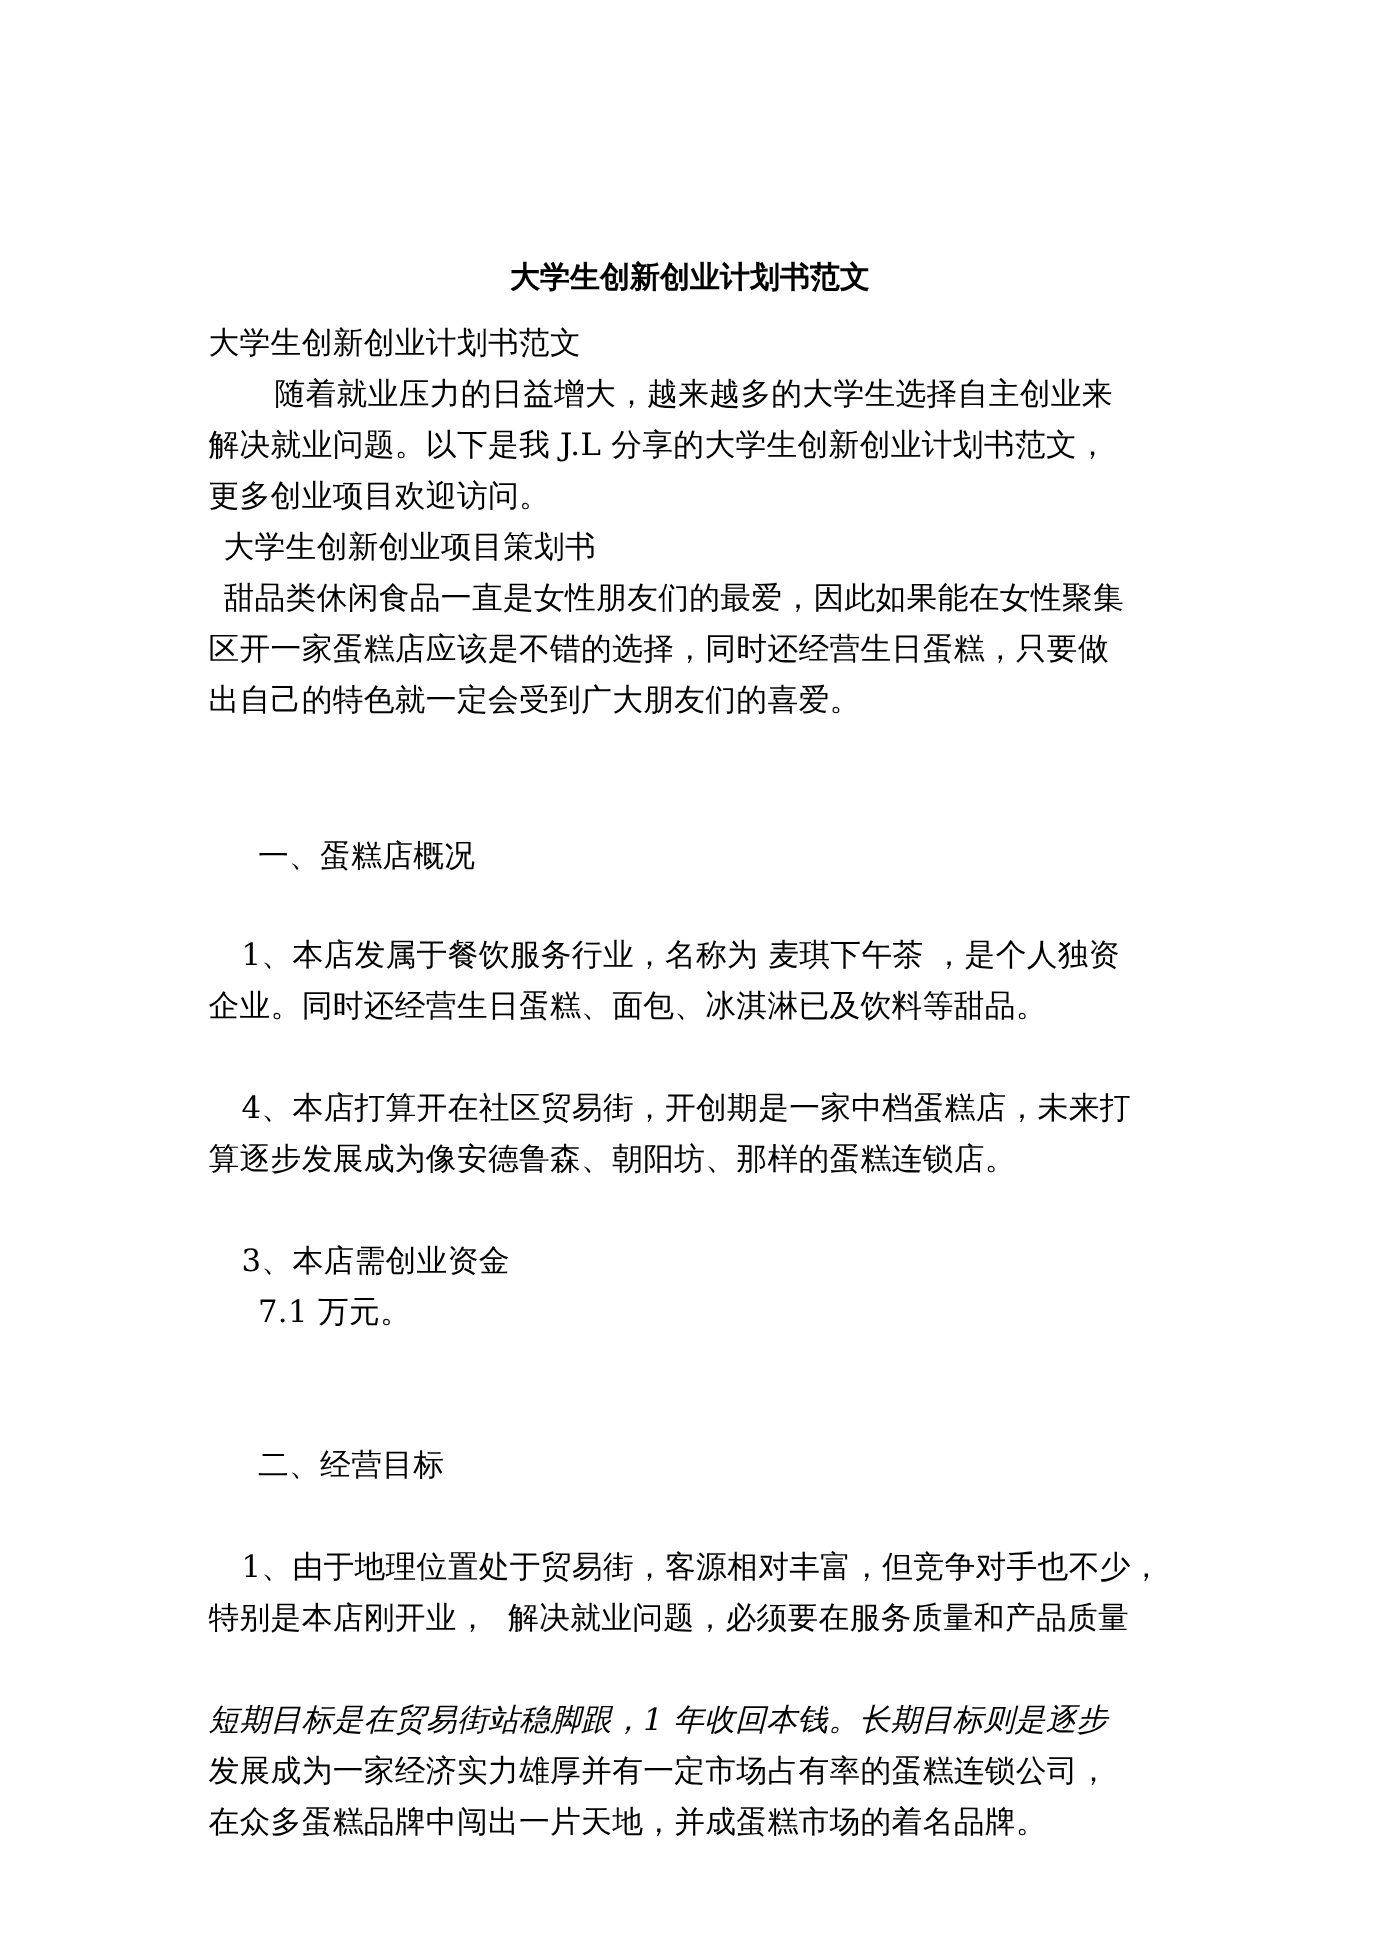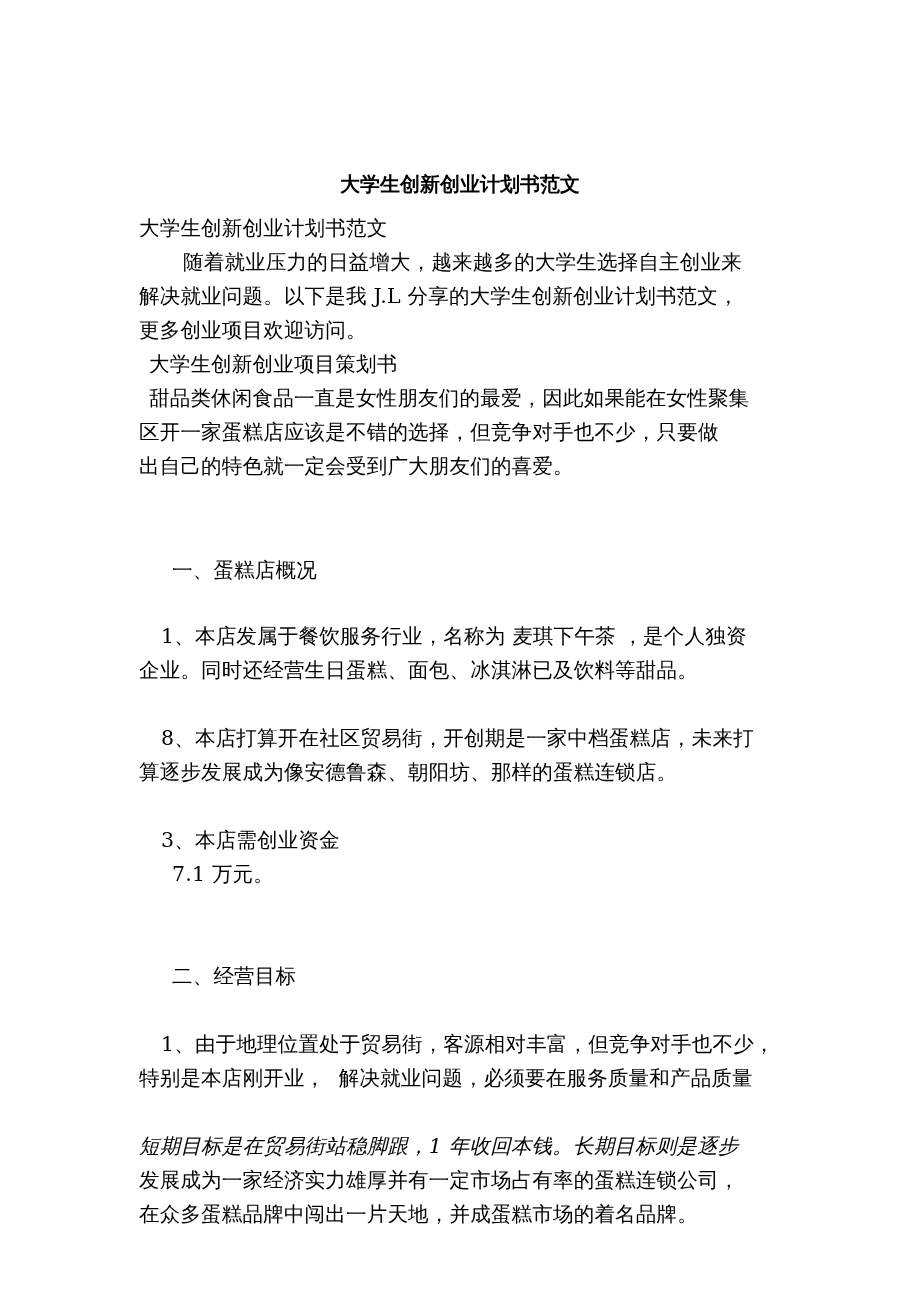--- a/index.html
+++ b/index.html
@@ -50,26 +50,26 @@
 
 <div class="page">
   <div class="title">大学生创新创业计划书范文</div>
 
   <div class="line" style="top: 166px; left: 139px;">大学生创新创业计划书范文</div>
   <div class="line" style="top: 200px; left: 183px;">随着就业压力的日益增大，越来越多的大学生选择自主创业来</div>
   <div class="line" style="top: 234px; left: 139px;">解决就业问题。以下是我 J.L 分享的大学生创新创业计划书范文，</div>
   <div class="line" style="top: 268px; left: 139px;">更多创业项目欢迎访问。</div>
   <div class="line" style="top: 302px; left: 149px;">大学生创新创业项目策划书</div>
   <div class="line" style="top: 336px; left: 149px;">甜品类休闲食品一直是女性朋友们的最爱，因此如果能在女性聚集</div>
-  <div class="line" style="top: 370px; left: 139px;">区开一家蛋糕店应该是不错的选择，但竞争对手也不少，只要做</div>
+  <div class="line" style="top: 370px; left: 139px;">区开一家蛋糕店应该是不错的选择，同时还经营生日蛋糕，只要做</div>
   <div class="line" style="top: 404px; left: 139px;">出自己的特色就一定会受到广大朋友们的喜爱。</div>
   <div class="line" style="top: 508px; left: 172px;">一、蛋糕店概况</div>
   <div class="line" style="top: 574px; left: 161px;">1、本店发属于餐饮服务行业，名称为 麦琪下午茶 ，是个人独资</div>
   <div class="line" style="top: 608px; left: 139px;">企业。同时还经营生日蛋糕、面包、冰淇淋已及饮料等甜品。</div>
-  <div class="line" style="top: 676px; left: 161px;">8、本店打算开在社区贸易街，开创期是一家中档蛋糕店，未来打</div>
+  <div class="line" style="top: 676px; left: 161px;">4、本店打算开在社区贸易街，开创期是一家中档蛋糕店，未来打</div>
   <div class="line" style="top: 710px; left: 139px;">算逐步发展成为像安德鲁森、朝阳坊、那样的蛋糕连锁店。</div>
   <div class="line" style="top: 778px; left: 161px;">3、本店需创业资金</div>
   <div class="line" style="top: 812px; left: 172px;">7.1 万元。</div>
   <div class="line" style="top: 914px; left: 172px;">二、经营目标</div>
   <div class="line" style="top: 982px; left: 161px;">1、由于地理位置处于贸易街，客源相对丰富，但竞争对手也不少，</div>
   <div class="line" style="top: 1016px; left: 139px;">特别是本店刚开业，  解决就业问题，必须要在服务质量和产品质量</div>
   <div class="line" style="top: 1084px; left: 139px; font-style: italic;">短期目标是在贸易街站稳脚跟，1 年收回本钱。长期目标则是逐步</div>
   <div class="line" style="top: 1118px; left: 139px;">发展成为一家经济实力雄厚并有一定市场占有率的蛋糕连锁公司，</div>
   <div class="line" style="top: 1152px; left: 139px;">在众多蛋糕品牌中闯出一片天地，并成蛋糕市场的着名品牌。</div>
 </div>

